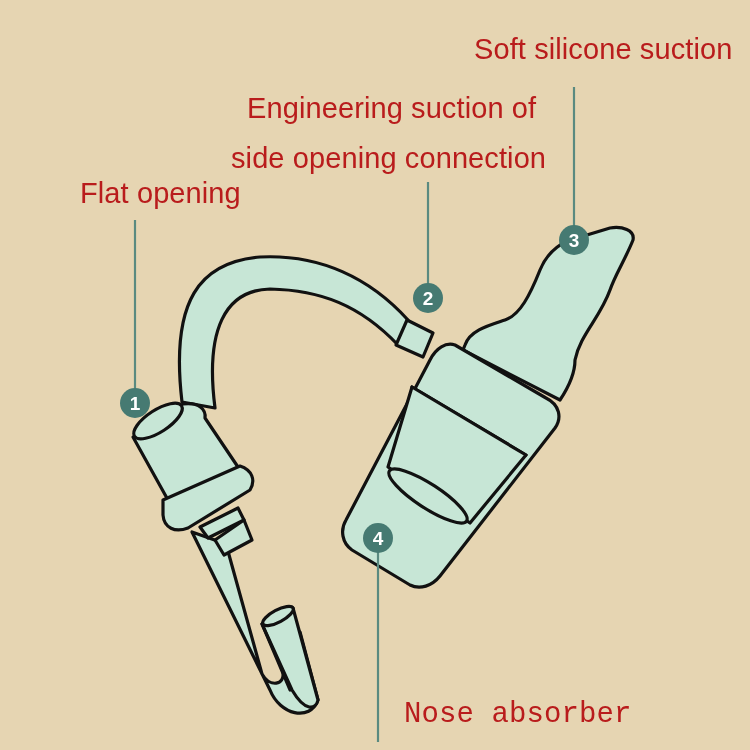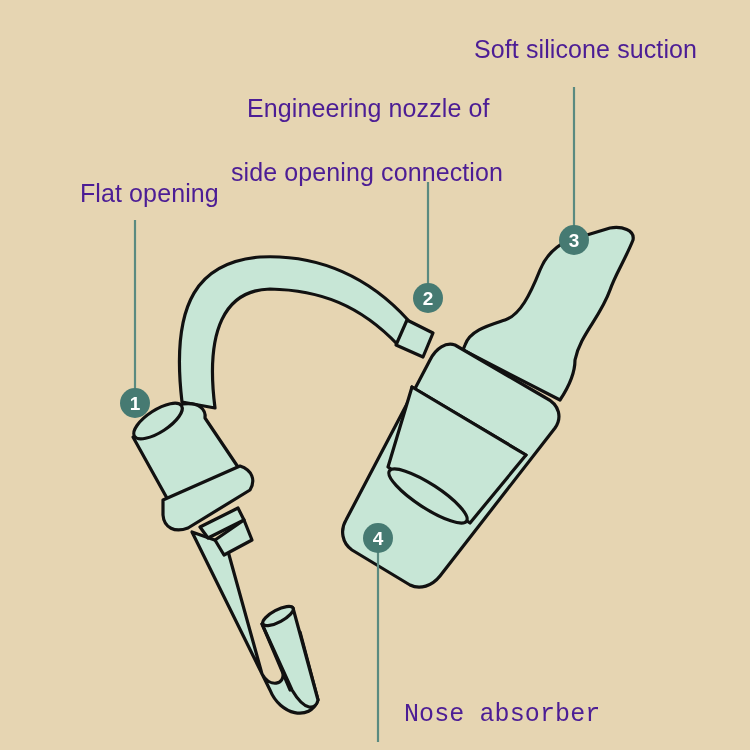--- a/index.html
+++ b/index.html
@@ -4,40 +4,40 @@
   <style>
     html, body { margin: 0; padding: 0; }
     body {
       width: 750px; height: 750px; overflow: hidden;
       background: #E6D5B2;
       position: relative;
       font-family: "Liberation Sans", sans-serif;
     }
     .label {
       position: absolute;
-      color: #4c1d95;
-      font-size: 25px;
+      color: #b91c1c;
+      font-size: 29px;
       line-height: 30px;
       white-space: nowrap;
       letter-spacing: 0.1px;
     }
     #diagram { position: absolute; left: 0; top: 0; }
     .marker-text {
       font-family: "Liberation Sans", sans-serif;
       font-weight: bold;
       font-size: 19px;
       fill: #ffffff;
     }
   </style>
 </head>
 <body>
 
 <div class="label" style="left:474px; top:34px;">Soft silicone suction</div>
-<div class="label" style="left:247px; top:93px;">Engineering nozzle of</div>
-<div class="label" style="left:231px; top:157px;">side opening connection</div>
+<div class="label" style="left:247px; top:93px;">Engineering suction of</div>
+<div class="label" style="left:231px; top:143px;">side opening connection</div>
 <div class="label" style="left:80px; top:178px;">Flat opening</div>
 <div class="label" style="left:404px; top:700px;font-family:Liberation Mono, monospace;">Nose absorber</div>
 
 <svg id="diagram" width="750" height="750" viewBox="0 0 750 750">
   <g stroke="#111111" stroke-width="3.2" stroke-linejoin="round" stroke-linecap="round" fill="#C7E6D6">
 
     <path d="M182,402 C170,300 200,262 260,257 C320,254 370,278 408,320
          L398,345 C360,305 320,290 270,289 C225,290 205,330 215,408 Z"></path>
 
     <path d="M407,320 L433,333 L423,357 L396,345 Z"></path>

